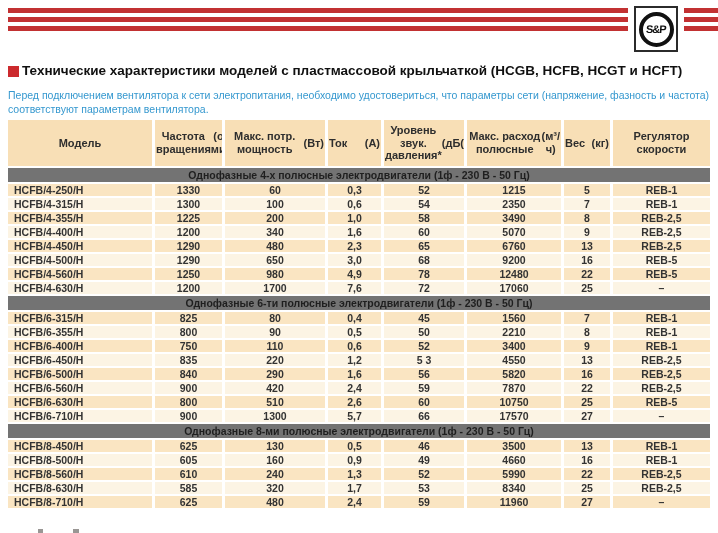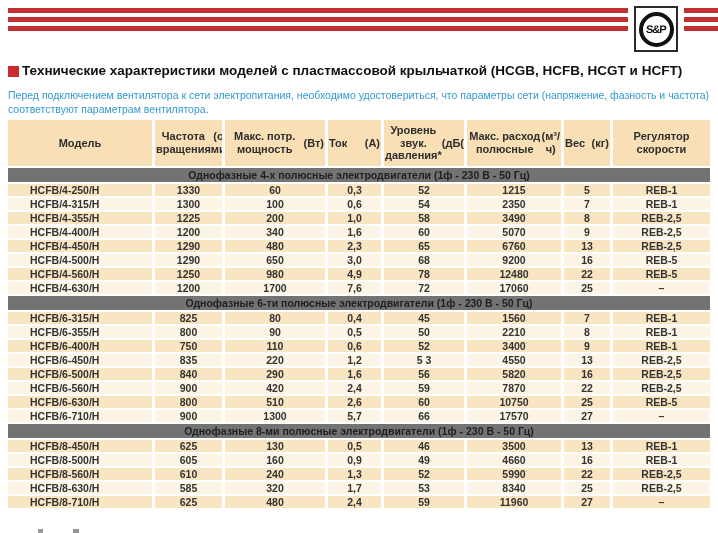--- a/index.html
+++ b/index.html
@@ -40,21 +40,21 @@
   thead th { background:#f8dfb6; height:46px; vertical-align:middle; padding:0; }
   .hcell {
     height:46px; display:flex; align-items:center;
     justify-content:space-between; padding:5px 1px 5px 1px;
     font-size:11px; font-weight:bold; color:#2e2e2e; line-height:1.18; text-align:center;
   }
   .hcell.center { justify-content:center; }
   tbody td { height:13px; font-size:10.5px; font-weight:bold; color:#333; text-align:center; vertical-align:middle; padding:0 2px; white-space:nowrap; }
   tbody tr.beige td { background:#fae5c2; }
   tbody tr.light td { background:#fcf4e4; }
-  tbody td.model-cell { text-align:left; padding-left:22px; }
+  tbody td.model-cell { text-align:left; padding-left:6px; }
   tr.section-row td { background:#737373; height:12px; text-align:center; font-size:10.5px; font-weight:bold; color:#1f1f1f; padding:1px 0; }
   
   .artifact { position:absolute; height:4px; background:#6d6a66; opacity:.7; }
 </style>
 </head>
 <body>
 
 <div class="stripes-left">
   <div class="stripe"></div>
   <div class="stripe"></div>

